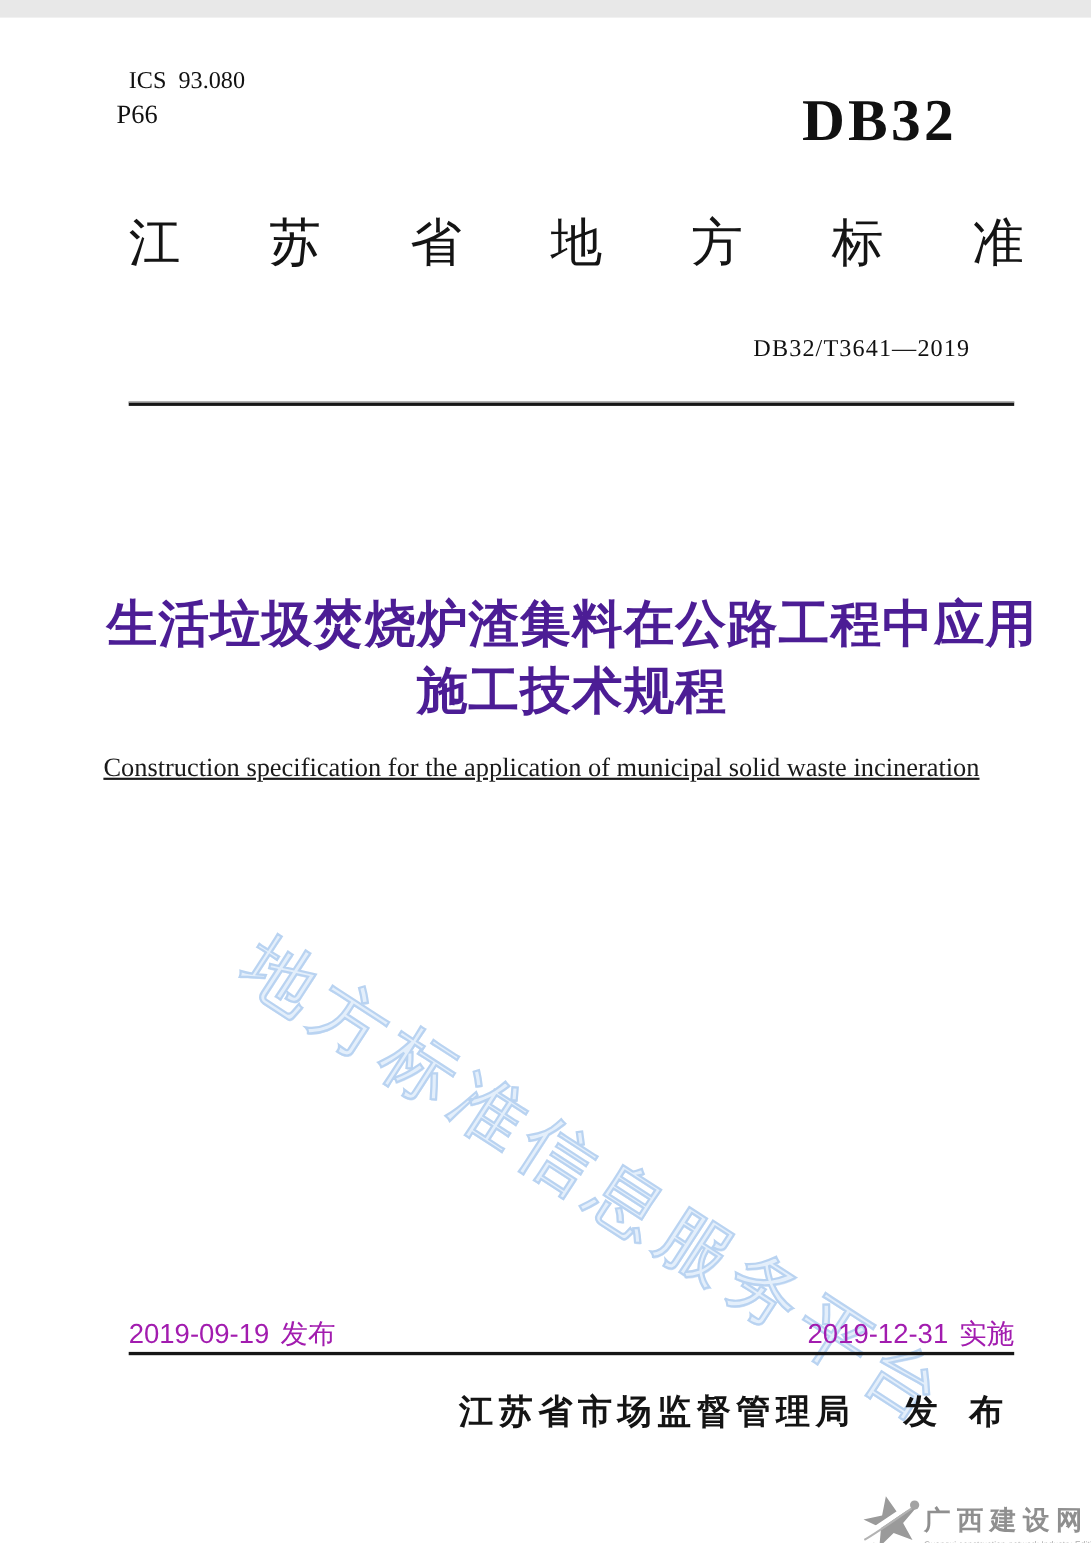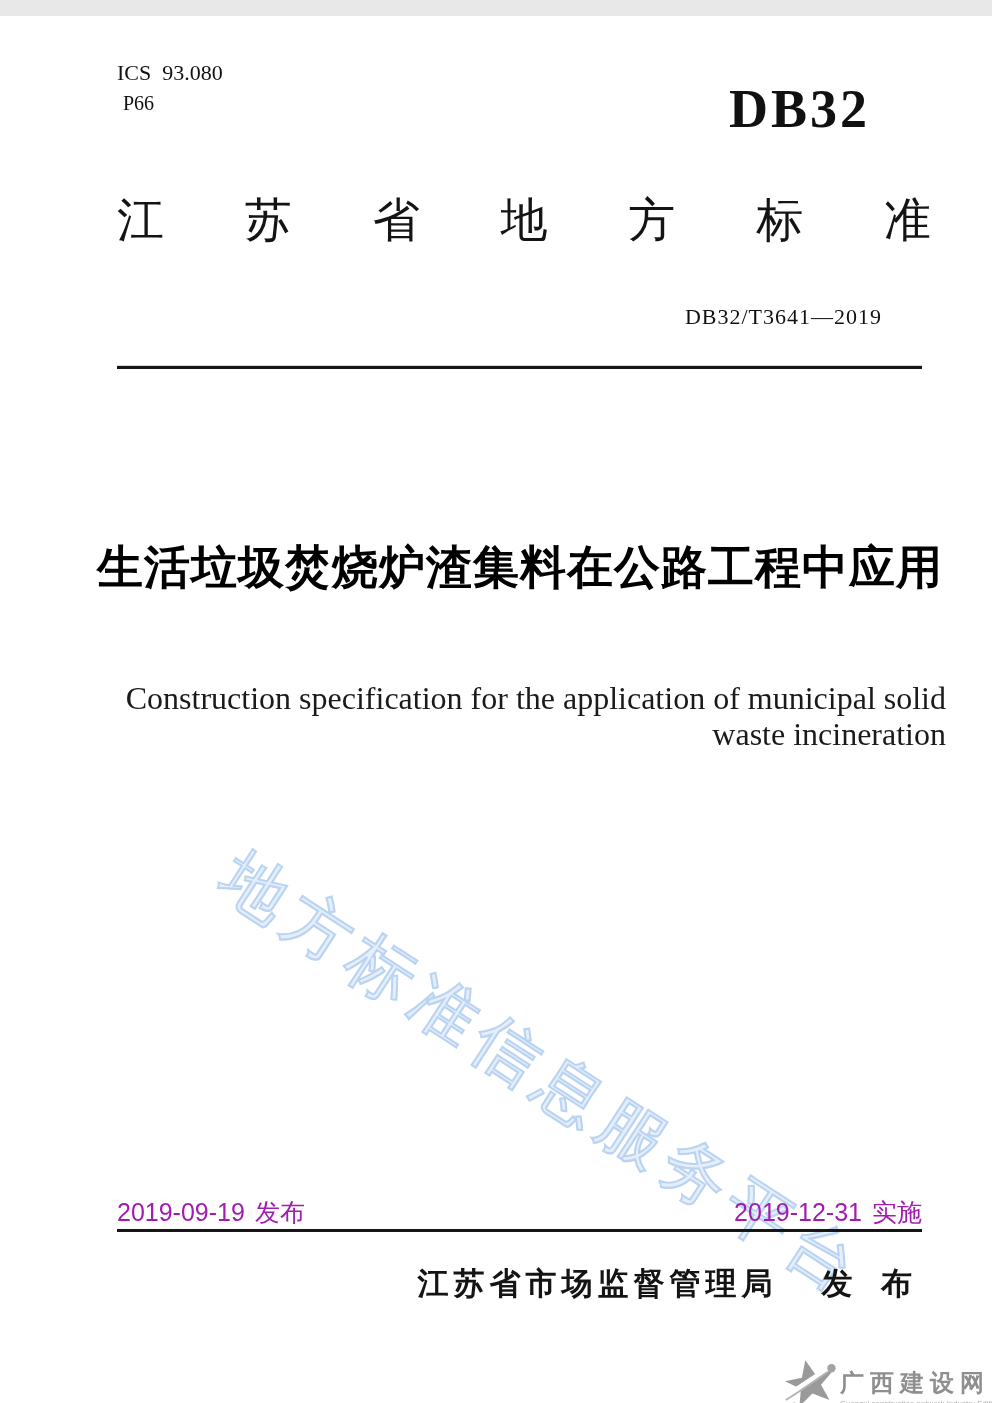--- a/index.html
+++ b/index.html
@@ -9,21 +9,21 @@
     margin:16px auto;
     background:#ffffff;
     overflow:hidden;
     font-family:"Liberation Sans","DejaVu Sans",sans-serif;
     color:#111;
   }
   .serif{font-family:"Liberation Serif","DejaVu Serif",serif;}
 
   
   .ics{position:absolute;left:117px;top:44px;font-size:22px;white-space:pre;}
-  .pcode{position:absolute;left:123px;top:76px;font-size:20px;}
+  .pcode{position:absolute;left:106px;top:76px;font-size:24px;}
 
   
   .db32{
     position:absolute;right:122px;top:66px;
     font-size:54px;font-weight:bold;letter-spacing:3px;
     line-height:1;
   }
 
   
   .std-type{
@@ -39,28 +39,28 @@
   }
 
   .rule-top{
     position:absolute;left:117px;top:349px;width:805px;height:3px;
     background:#161616;border-top:1px solid #d9d9d9;
   }
 
   
   .title-zh{
     position:absolute;left:94px;top:521px;width:852px;
-    text-align:center;font-size:46px;font-weight:bold;color:#000000;
+    text-align:center;font-size:46px;font-weight:bold;color:#4c1d95;
     line-height:61px;letter-spacing:1px;
   }
 
   
   .title-en{
     position:absolute;left:94px;top:664px;width:852px;
-    text-align:right;font-size:32px;line-height:36px;color:#1a1a1a;
+    text-align:left;font-size:24px;line-height:36px;color:#1a1a1a;text-decoration:underline;
   }
 
   
   .watermark{
     position:absolute;left:252px;top:816px;
     transform:rotate(33deg);transform-origin:0 0;
     font-size:66px;letter-spacing:9px;white-space:nowrap;
     font-family:"Liberation Serif","DejaVu Serif",serif;
     color:#e4effb;
     -webkit-text-stroke:2px #b9d3f1;
@@ -124,20 +124,21 @@
       <span>标</span>
       <span>准</span>
     </div>
 
   <div class="std-num serif">DB32/T3641—2019</div>
 
   <div class="rule-top"></div>
 
   <div class="title-zh">
     <div>生活垃圾焚烧炉渣集料在公路工程中应用</div>
+    <div>施工技术规程</div>
   </div>
 
   <div class="title-en serif">
     <div>Construction specification for the application of municipal solid waste incineration</div>
   </div>
 
   <div class="watermark">地方标准信息服务平台</div>
 
   <div class="dates">
     <div>

